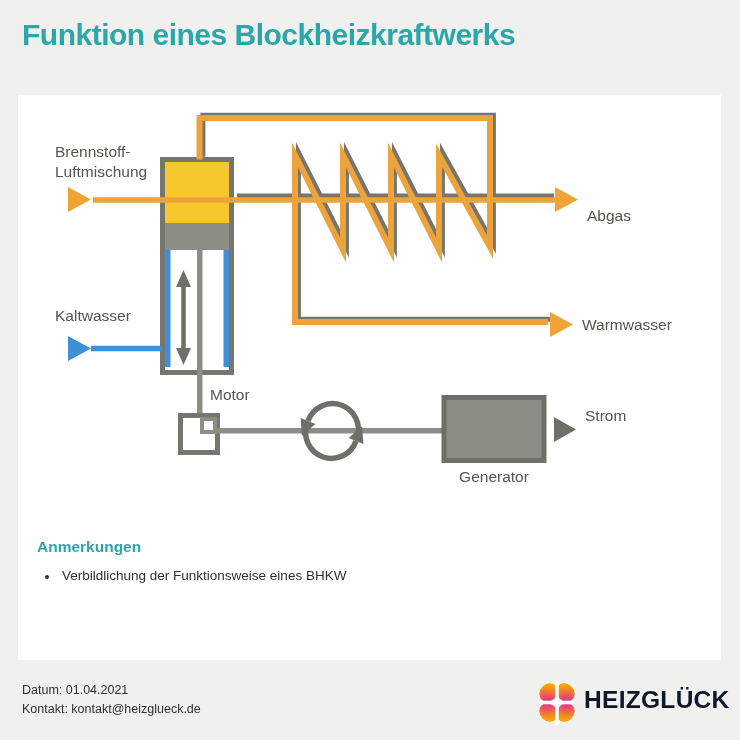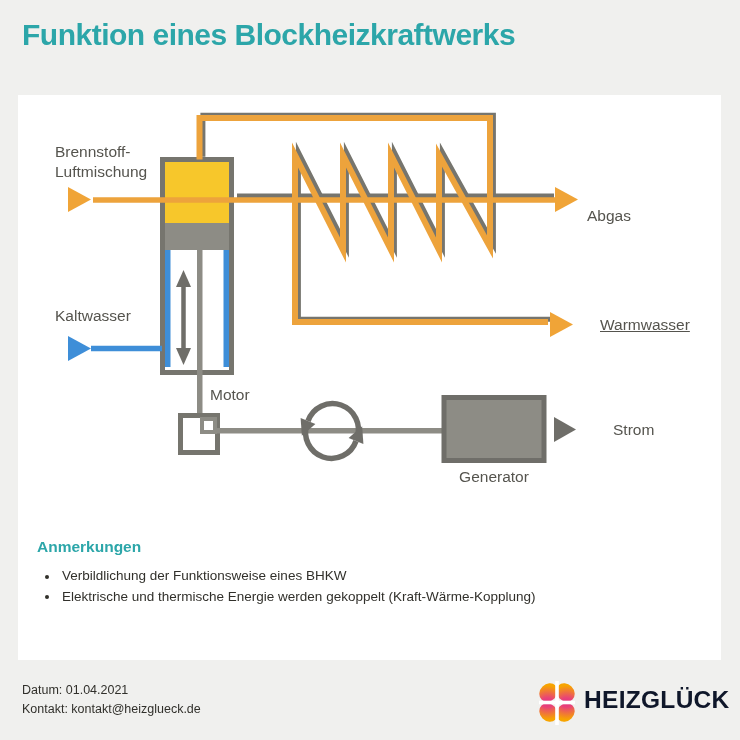--- a/index.html
+++ b/index.html
@@ -23,22 +23,22 @@
   .diagram-panel svg{position:absolute;left:0;top:0;}
   .dlabel{
     position:absolute;font-size:15.5px;line-height:20px;color:#55544E;
     white-space:nowrap;
   }
   .lbl-fuel-air{left:37px;top:47px;}
   .lbl-cold-water{left:37px;top:211px;}
   .lbl-motor{left:192px;top:290px;}
   .lbl-generator{left:426px;top:372px;width:100px;text-align:center;}
   .lbl-exhaust{left:569px;top:95px;margin-top:16px;}
-  .lbl-warm-water{left:582px;top:220px;text-decoration:underline;}
-  .lbl-electricity{left:567px;top:325px;margin-left:28px;}
+  .lbl-warm-water{left:564px;top:220px;}
+  .lbl-electricity{left:567px;top:311px;}
   .notes-heading{
     position:absolute;left:19px;top:14px;
     font-size:15.5px;font-weight:800;color:#2CA6A9;
   }
   .notes-list{
     position:absolute;left:19px;top:42px;right:20px;
     margin:0;padding:0;list-style:none;
   }
   .notes-list li{
     position:relative;padding-left:25px;
@@ -122,21 +122,20 @@
   <div class="dlabel lbl-generator">Generator</div>
   <div class="dlabel lbl-exhaust">Abgas</div>
   <div class="dlabel lbl-warm-water">Warmwasser</div>
   <div class="dlabel lbl-electricity">Strom</div>
 </div>
 
 <div class="panel notes-panel">
   <div class="notes-heading">Anmerkungen</div>
   <ul class="notes-list">
     <li>Verbildlichung der Funktionsweise eines BHKW</li>
-    <li>Elektrische und thermische Energie werden gekoppelt (Kraft-Wärme-Kopplung)</li>
   </ul>
 </div>
 
 <div class="footer-text">
   <div>Datum: 01.04.2021</div>
   <div>Kontakt: kontakt@heizglueck.de</div>
 </div>
 
 <div class="logo">
   <svg class="logo-icon" width="36" height="44" viewBox="0 0 36 44">

